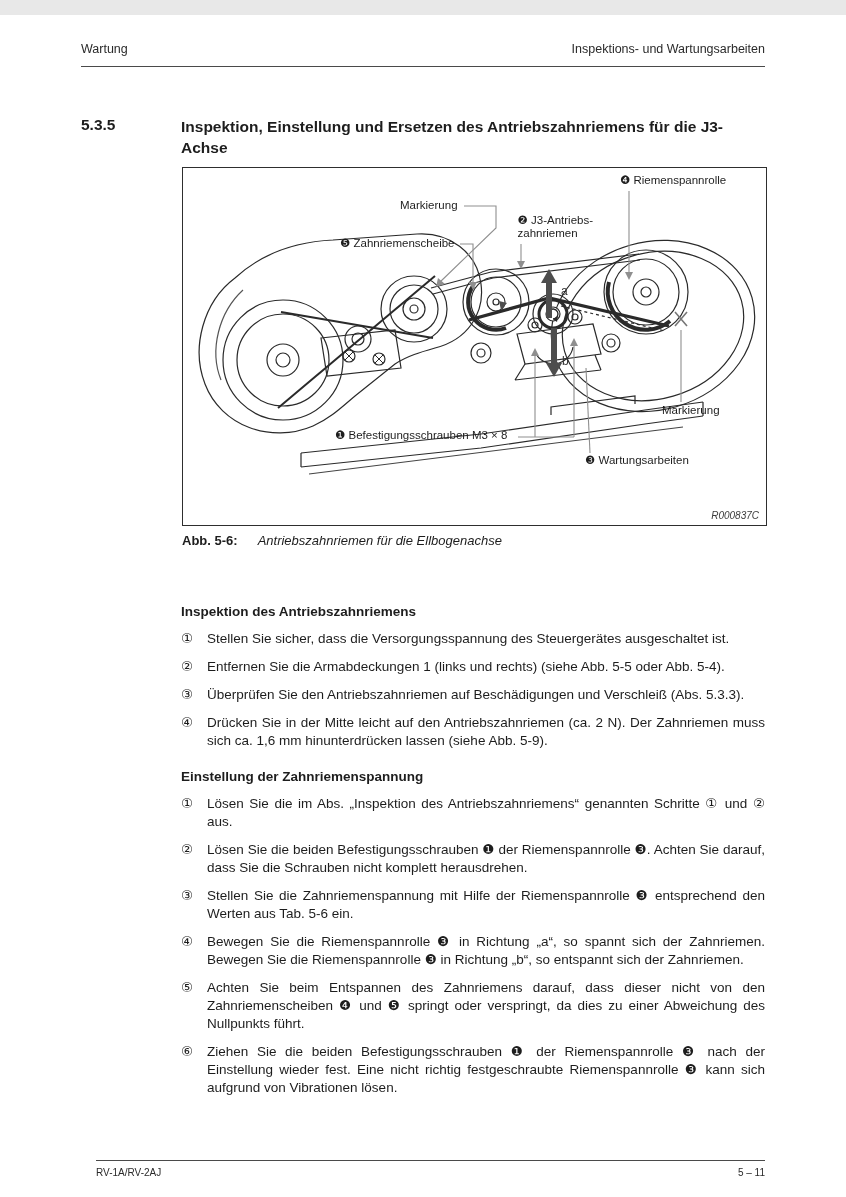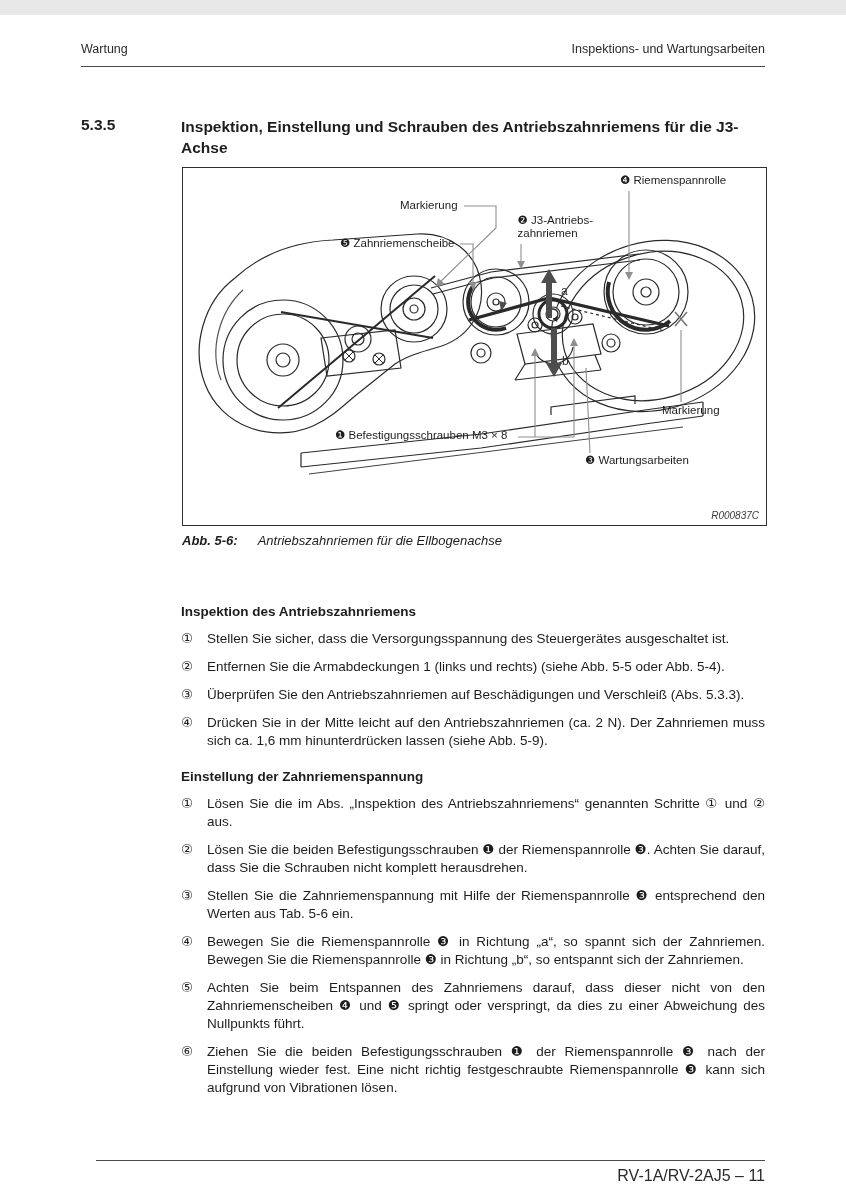--- a/index.html
+++ b/index.html
@@ -31,52 +31,52 @@
     line-height:13px;
   }
   .flabel.ctr { }
   .refcode {
     position:absolute; right:7px; bottom:4px; font-size:10px;
     font-style:italic; color:#3c3c3c;
   }
   .dirletter { position:absolute; font-size:12px; color:#333; }
   
   .caption { position:absolute; left:182px; top:518px; font-size:13px; }
-  .caption b { font-style:italic; margin-right:20px; }
+  .caption b { margin-right:20px; }
   .caption span { font-style:italic; }
   
   .tblock { position:absolute; left:181px; width:584px; }
   .tblock h3 { margin:0 0 11px 0; font-size:13.5px; font-weight:bold; }
   .step { display:flex; margin:0 0 10px 0; }
   .step-num { flex:none; width:26px; font-size:13.5px; line-height:18px; }
   .step-text {
     flex:1; margin:0; font-size:13.5px; line-height:18px;
     text-align:justify;
   }
   
   .ftr {
     position:absolute; left:96px; right:81px; top:1145px;
     border-top:1.5px solid #4a4a4a; padding-top:6px;
-    display:flex; justify-content:flex-end;
-    font-size:16px; color:#2a2a2a;
+    display:flex; justify-content:space-between;
+    font-size:10px; color:#2a2a2a;
   }
 </style>
 </head>
 <body>
 
 <div class="page">
 
   <div class="hdr">
     <span>Wartung</span>
     <span>Inspektions- und Wartungsarbeiten</span>
   </div>
 
   <div class="sect">
     <span class="sect-num">5.3.5</span>
-    <span class="sect-title">Inspektion, Einstellung und Schrauben des Antriebszahnriemens für die J3-Achse</span>
+    <span class="sect-title">Inspektion, Einstellung und Ersetzen des Antriebszahnriemens für die J3-Achse</span>
   </div>
 
   <div class="fig">
     <svg width="583" height="357" viewBox="0 0 583 357" fill="none" stroke="#2a2a2a" stroke-width="1.2">
 
       <path d="M 52 110 C 20 134 8 180 22 216 C 38 258 88 276 130 258 C 148 250 160 238 172 228 L 212 196 C 224 188 238 184 252 180 C 284 172 302 146 298 116 C 294 84 266 64 234 66 L 150 72 C 108 74 76 88 52 110 Z"></path>
       <path d="M 60 122 C 36 144 26 182 38 212" stroke="#555"></path>
 
       <path d="M 118 285 L 298 266 L 462 242 L 520 234"></path>
       <path d="M 118 299 L 298 280 L 462 256 L 520 248"></path>

